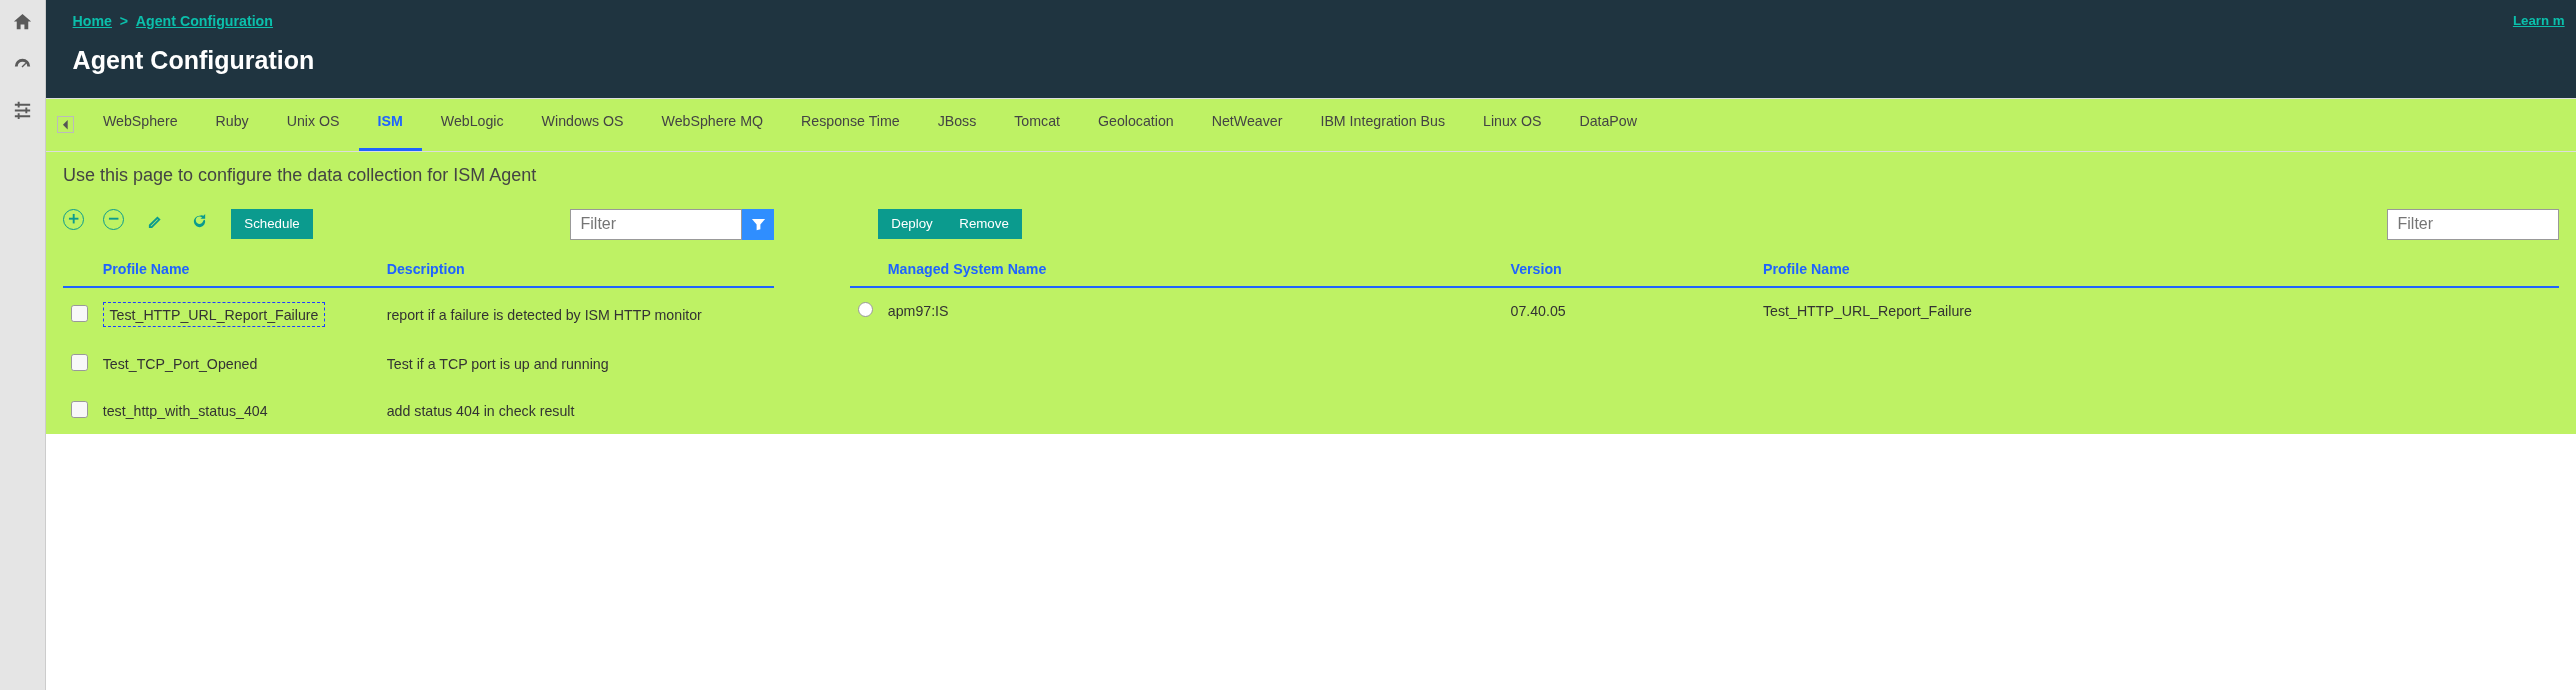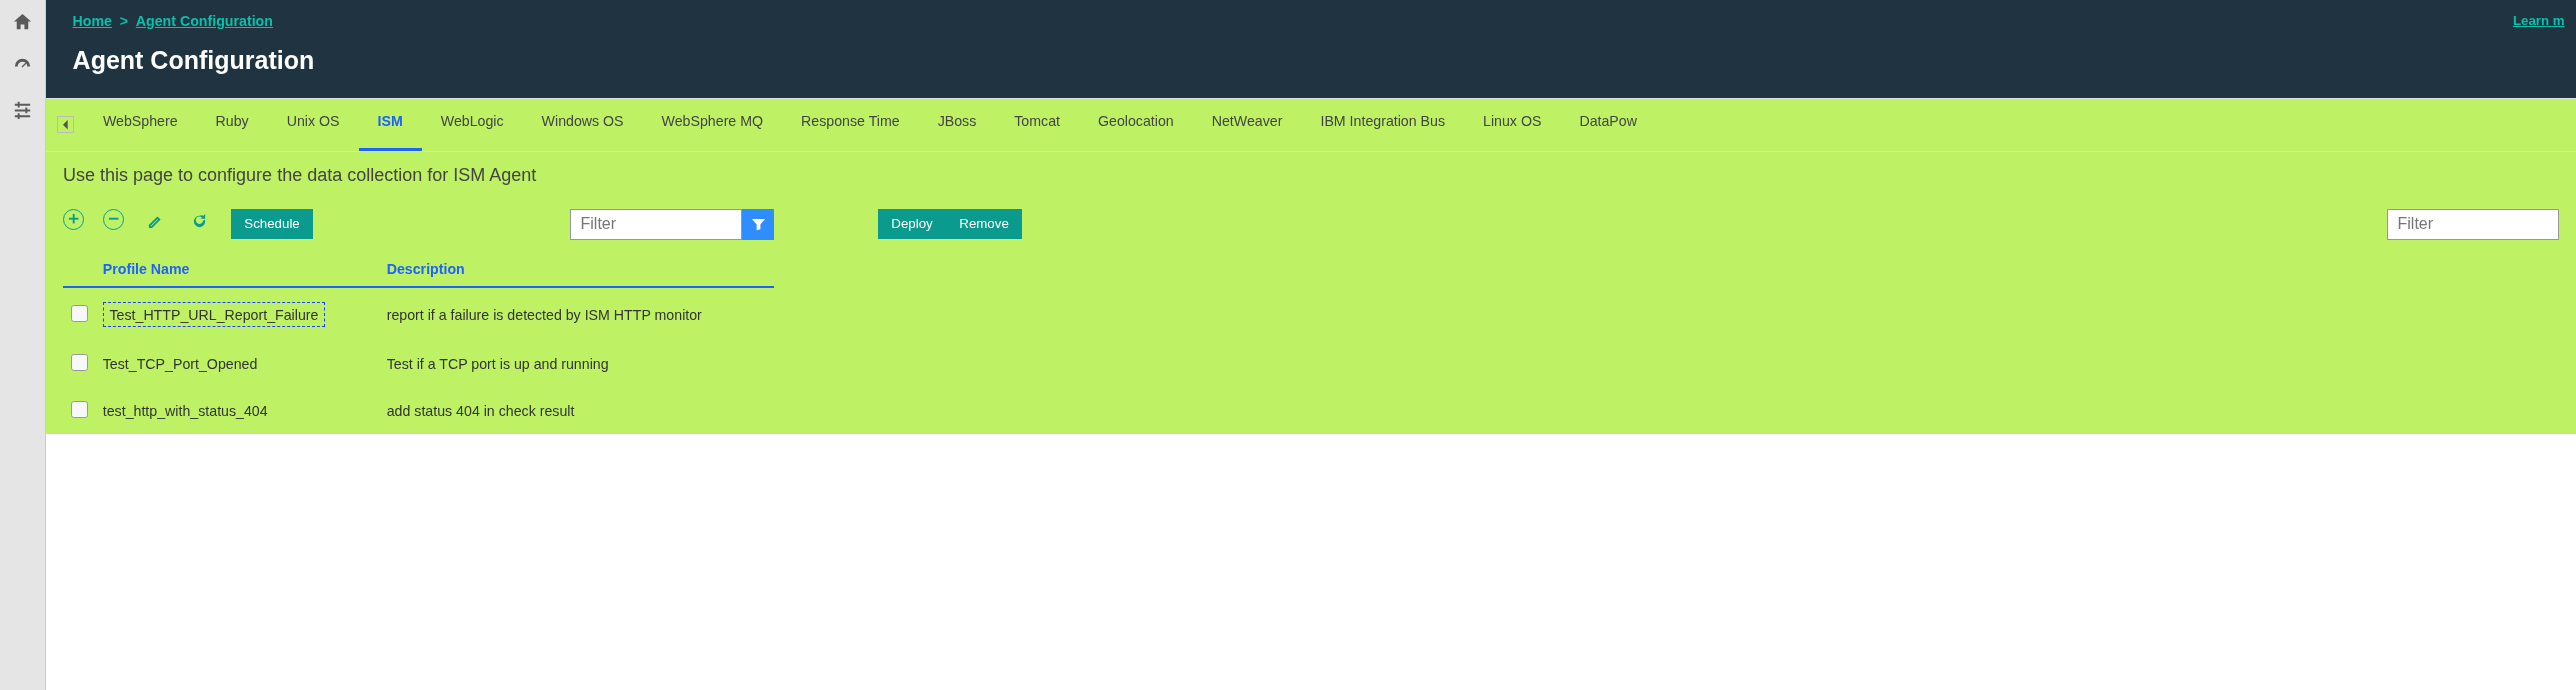--- a/index.html
+++ b/index.html
@@ -193,17 +193,35 @@
 
     <div class="right-panel">
       <div class="right-toolbar">
         <button class="btn">Deploy</button>
         <button class="btn">Remove</button>
         <div class="spacer"></div>
         <div class="filter-wrap">
           <input type="text" class="filter-input" placeholder="Filter" style="">
         </div>
       </div>
+      <table>
+        <thead>
+          <tr>
+            <th class="sel-cell"></th>
+            <th>Managed System Name</th>
+            <th>Version</th>
+            <th>Profile Name</th>
+          </tr>
+        </thead>
+        <tbody id="systems-body">
+            <tr>
+              <td class="sel-cell"><span class="radio"></span></td>
+              <td>apm97:IS</td>
+              <td>07.40.05</td>
+              <td>Test_HTTP_URL_Report_Failure</td>
+            </tr>
+          </tbody>
+      </table>
     </div>
 
   </div>
 </div>
 
 
 </body></html>

